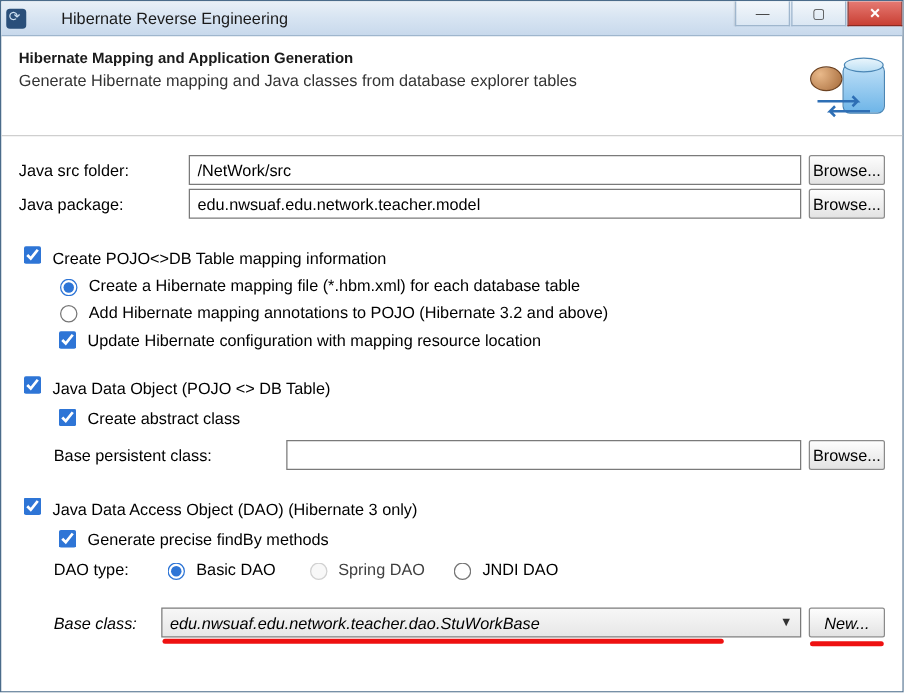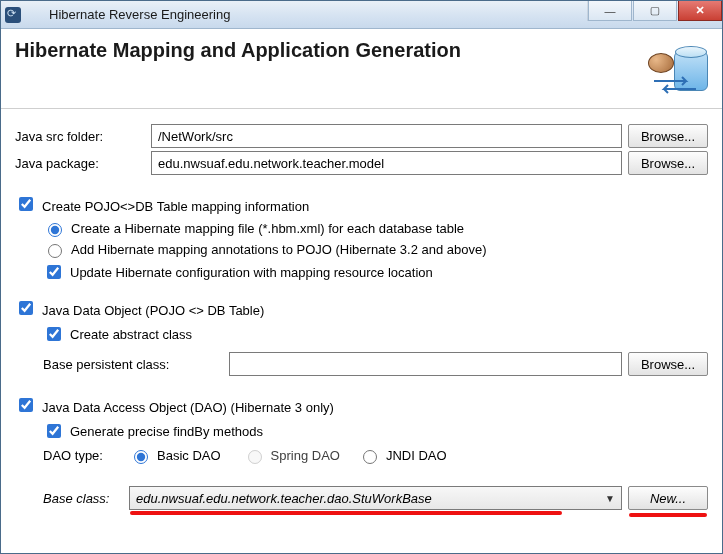--- a/index.html
+++ b/index.html
@@ -11,40 +11,40 @@
     border-bottom: 1px solid #9fb6cd;
   }
   .titlebar .icon { width: 16px; height: 16px; margin-right: 6px; border-radius: 3px; background: #2a4f7a; position: relative; }
   .titlebar .icon::after { content: "⟳"; color: #cfe2f3; font-size: 11px; position: absolute; left: 2px; top: 0; }
   .titlebar .title { color: #1a1a1a; margin-left: 22px; }
   .winbtns { position: absolute; right: 0; top: 0; display: flex; border-left: 1px solid rgba(0,0,0,.08); }
   .winbtn { width: 44px; height: 20px; display: flex; align-items: center; justify-content: center; font-size: 11px; }
   .winbtn.min, .winbtn.max { background: linear-gradient(#f3f7fb,#dbe7f3); border: 1px solid #9fb6cd; border-top:none; margin-right:1px; color:#3b3b3b; }
   .winbtn.close { background: linear-gradient(#e67a73,#c94034); border:1px solid #8a2a22; border-top:none; color:#fff; font-weight:bold; }
   .header-area { padding: 10px 14px 14px 14px; border-bottom: 1px solid #cfcfcf; position: relative; min-height:80px; }
-  .header-title { font-size: 20px; font-weight: 600; color: #1a1a1a; margin-bottom: 4px; }
+  .header-title { font-size: 12px; font-weight: 600; color: #1a1a1a; margin-bottom: 4px; }
   .header-sub { color: #333; }
   .header-decor { position: absolute; right: 14px; top: 22px; width: 60px; height: 44px; }
   .barrel { position:absolute; right:0; top:0; width:34px; height:40px; border-radius:6px; background: linear-gradient(#bfe0f7,#6eb5e8); border:1px solid #4a86b5; }
   .barrel::before { content:""; position:absolute; top:-6px; left:0; right:0; height:10px; border-radius:50%; background:linear-gradient(#e9f5fc,#bcdff4); border:1px solid #4a86b5; }
   .bean { position:absolute; left:0; top:2px; width:26px; height:20px; border-radius:50%; background: radial-gradient(circle at 30% 30%, #e9b98a, #a56a3a); border:1px solid #6d4322; }
   .arrows { position:absolute; left:4px; bottom:0; width:46px; height:20px; }
   .arrows svg { width:100%; height:100%; }
   .body { padding: 12px 14px; }
   .row { display:flex; align-items:center; margin: 3px 0; gap:6px; }
   .lbl { width: 130px; color:#000; }
   .lbl-w2 { width: 180px; }
   .lbl-indent { margin-left: 28px; }
   input[type=text], .combo {
     flex:1; height:24px; padding:2px 6px; border:1px solid #7a7a7a; background:#fff; color:#000;
   }
   .combo { display:flex; align-items:center; justify-content:space-between; background:linear-gradient(#f7f7f7,#e7e7e7); cursor:default; }
   .combo .chev { font-size:10px; color:#333; }
   .btn {
-    width:80px; height:24px; border:1px solid #8a8a8a; background:linear-gradient(#fdfdfd,#e3e3e3);
+    width:61px; height:24px; border:1px solid #8a8a8a; background:linear-gradient(#fdfdfd,#e3e3e3);
     display:flex; align-items:center; justify-content:center; cursor:default; border-radius:2px;
   }
   .section-gap { height:10px; }
   .chk { width:14px; height:14px; accent-color:#2e75d6; }
   .radio { width:14px; height:14px; accent-color:#2e75d6; }
   .disabled-text { color:#404040; }
   .underline-red { position:relative; }
   .underline-red::after {
     content:""; position:absolute; left:0; right:var(--ur,60%); bottom:-6px; height:4px;
     background:#e11; border-radius:2px;
@@ -66,20 +66,21 @@
     <span class="title">Hibernate Reverse Engineering</span>
     <div class="winbtns">
       <div class="winbtn min">—</div>
       <div class="winbtn max">▢</div>
       <div class="winbtn close">✕</div>
     </div>
   </div>
 
   <div class="header-area">
     <div class="header-title">Hibernate Mapping and Application Generation</div>
+    <div class="header-sub">Generate Hibernate mapping and Java classes from database explorer tables</div>
     <div class="header-decor">
       <div class="barrel"></div>
       <div class="bean"></div>
       <div class="arrows">
         <svg viewBox="0 0 46 20">
             <path d="M2 6 H34 L30 2 M34 6 L30 10" stroke="#2e6fb5" stroke-width="2" fill="none"></path>
             <path d="M44 14 H12 L16 10 M12 14 L16 18" stroke="#2e6fb5" stroke-width="2" fill="none"></path>
           </svg>
       </div>
     </div>

